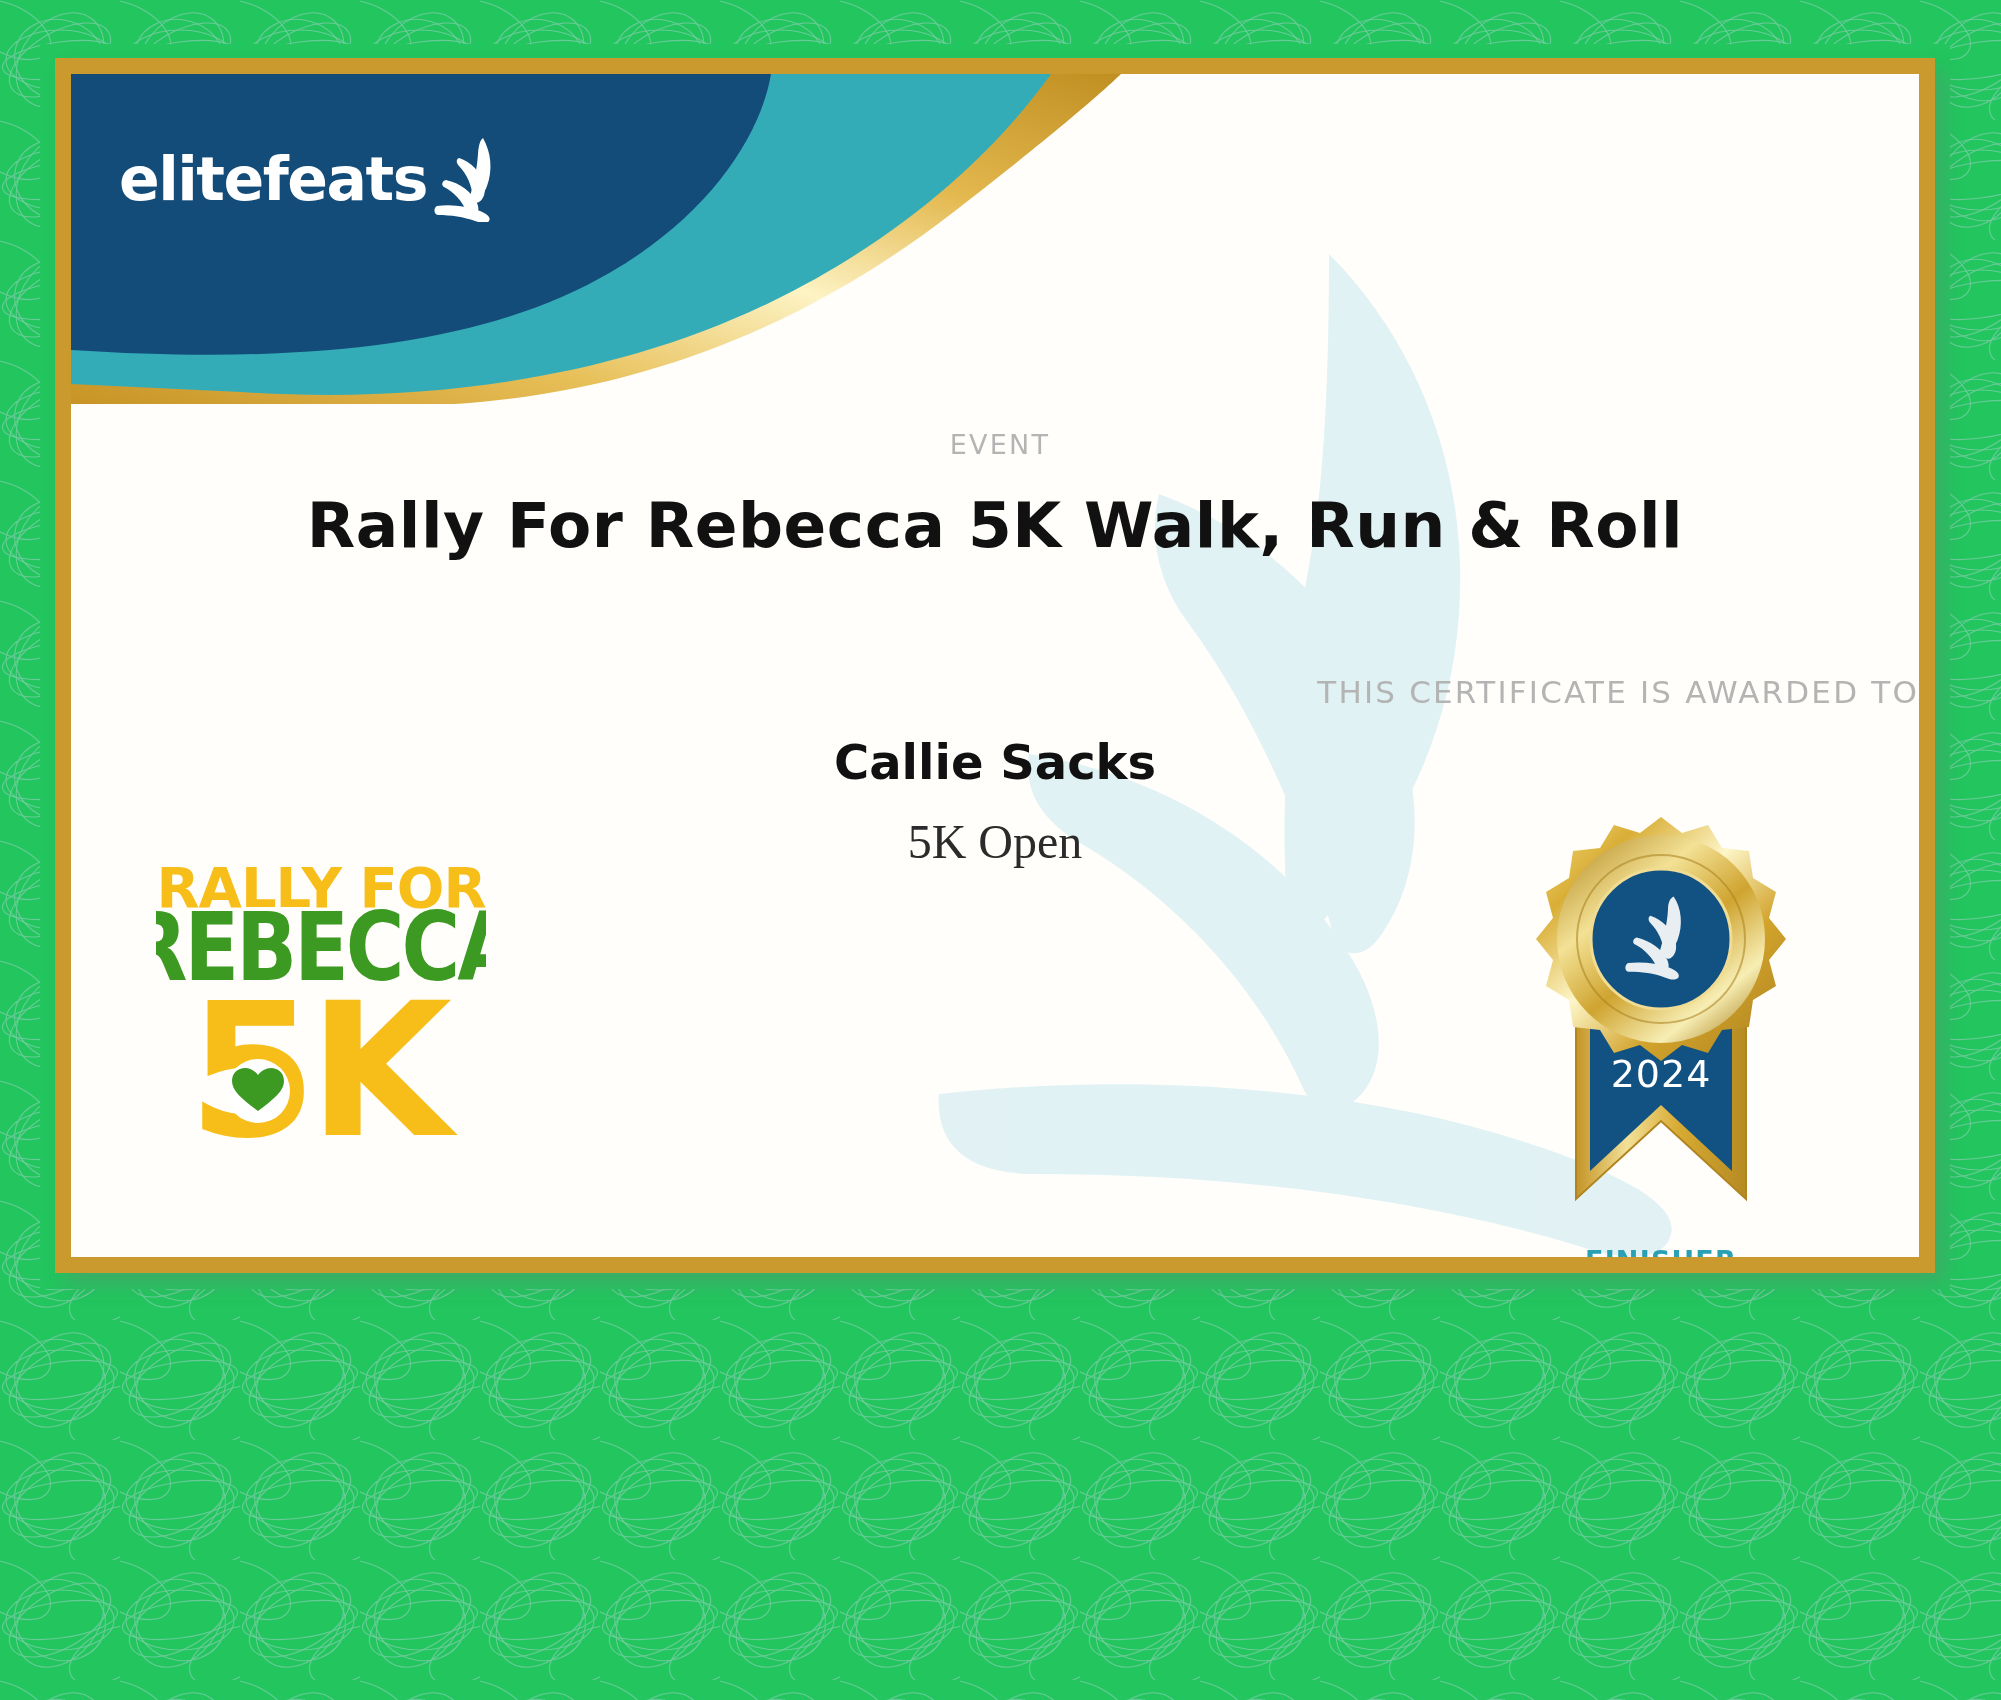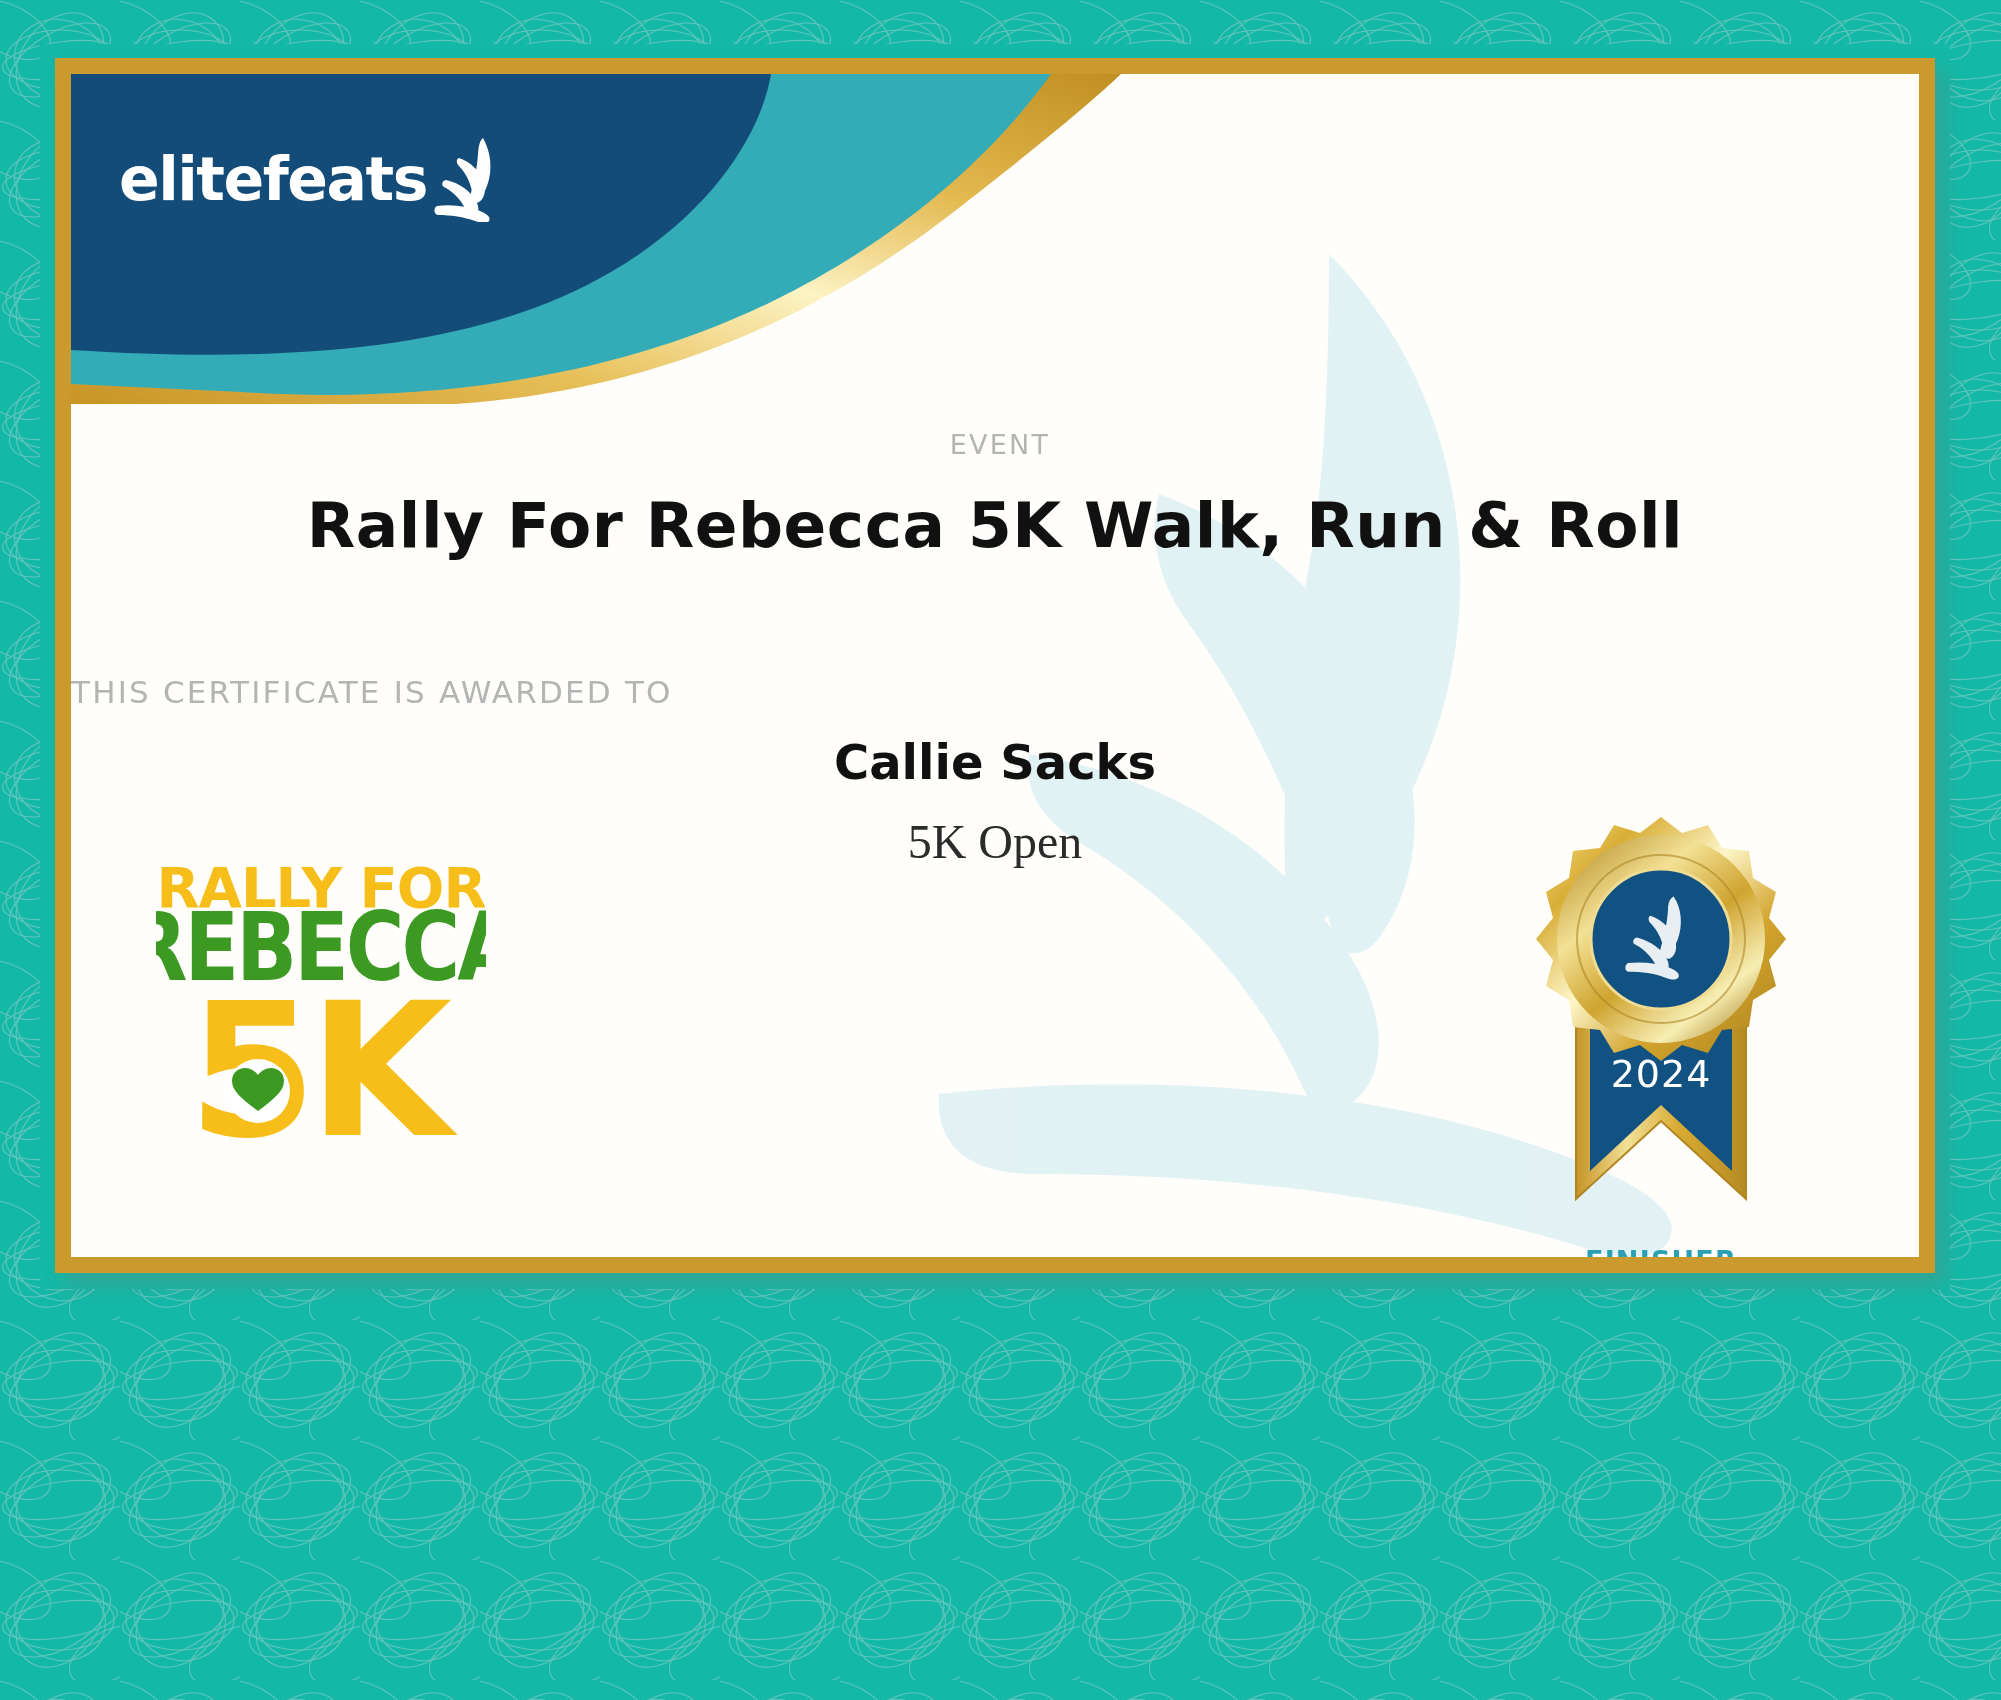--- a/index.html
+++ b/index.html
@@ -13,21 +13,21 @@
     height: 1700px;
     overflow: hidden;
     font-family: "Liberation Sans", sans-serif;
     position: relative;
   }
 
   
   .page {
     position: absolute;
     inset: 0;
-    background: #14b8a6;
+    background: #22c55e;
   }
   .guilloche {
     position: absolute;
     inset: 0;
     opacity: 0.55;
   }
 
   
   .cert-frame {
     position: absolute;
@@ -120,21 +120,21 @@
     font-size: 63px;
     font-weight: 700;
     letter-spacing: 0.5px;
     font-family: "DejaVu Sans", sans-serif;
   }
 
   .awarded-label {
     position: absolute;
     left: 0; right: 0;
     top: 600px;
-    text-align: left;
+    text-align: right;
     font-size: 31px;
   }
   .awarded-name {
     position: absolute;
     left: 0; right: 0;
     top: 660px;
     text-align: center;
     color: #111111;
     font-size: 48px;
     font-weight: 700;

